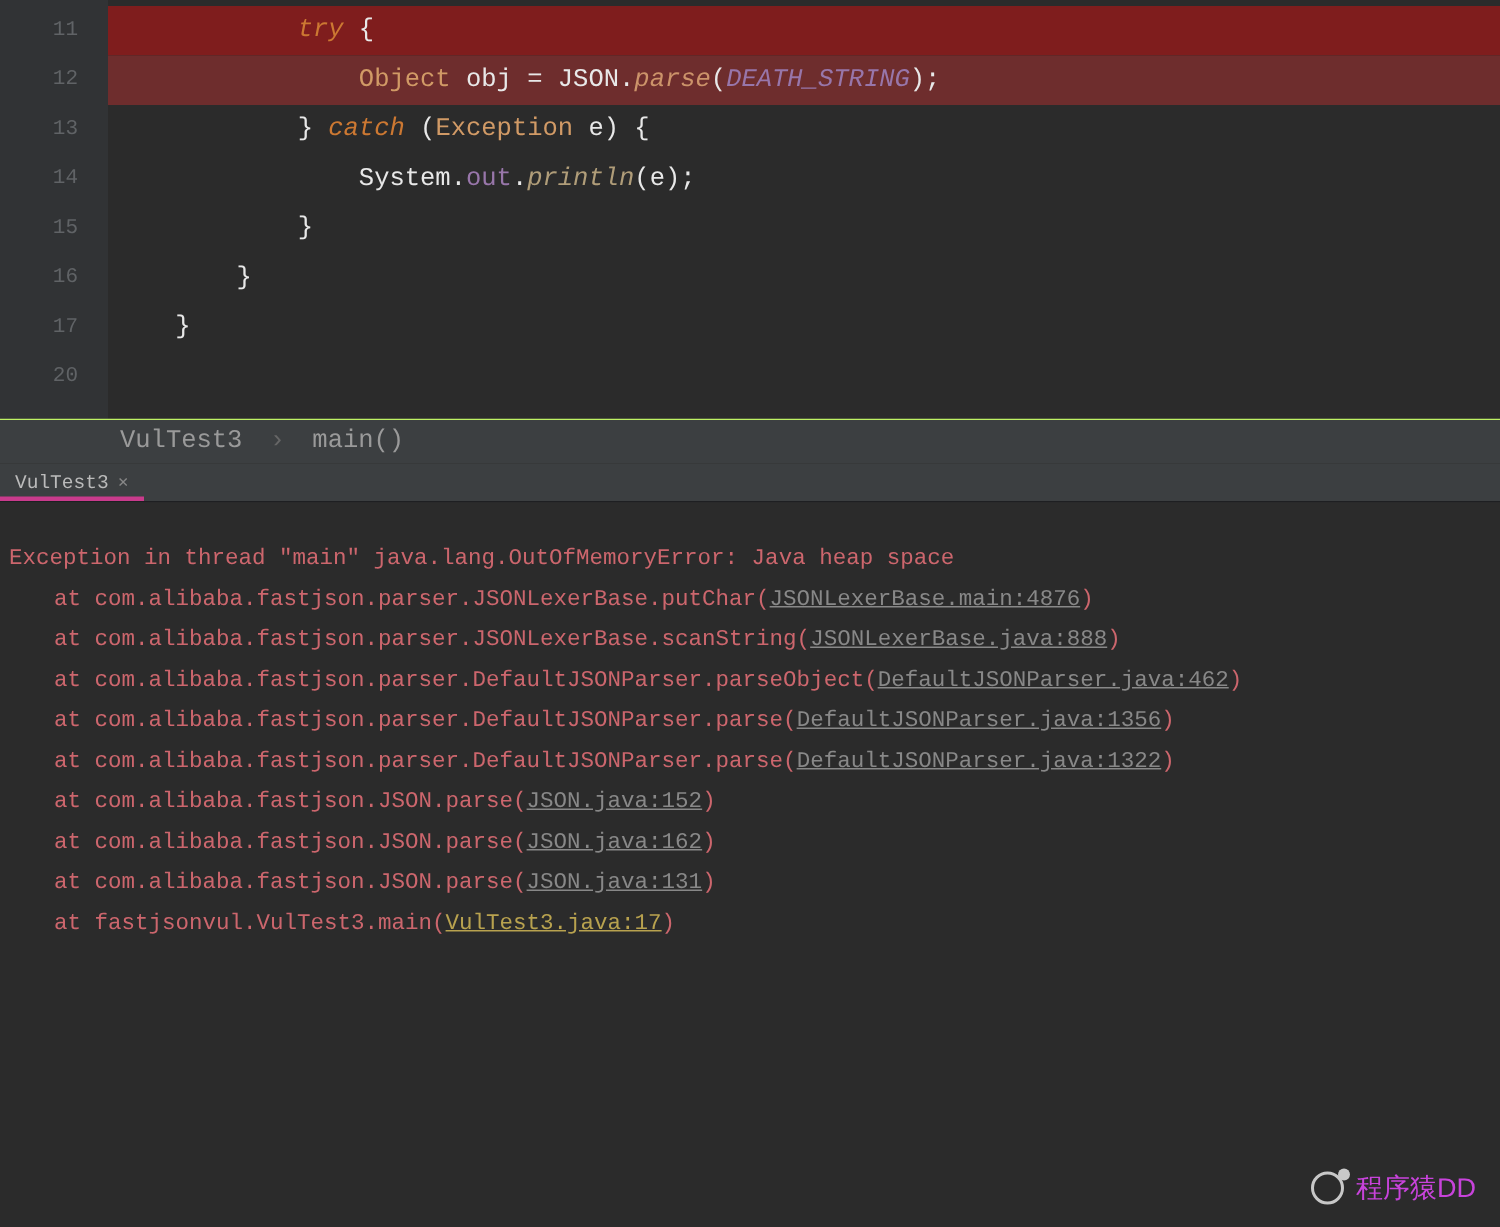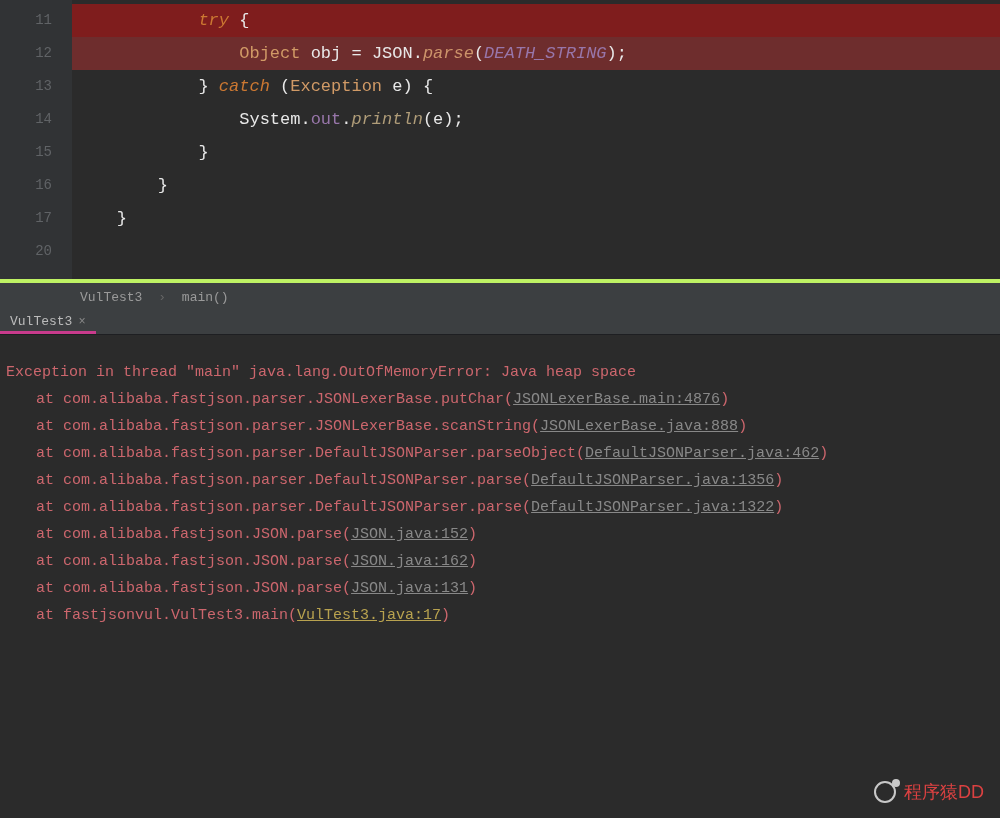--- a/index.html
+++ b/index.html
@@ -62,23 +62,23 @@
   .paren { color: #e8e8e8; }
   .brace { color: #e8e8e8; }
   .op { color: #e8e8e8; }
   .field { color: #9876aa; }
 
   .breadcrumb {
     height: 30px;
     line-height: 30px;
     background: #3c3f41;
     color: #9a9a9a;
-    font-size: 13px;
+    font-size: 17px;
     padding-left: 80px;
-    border-top: 4px solid #bef264;
+    border-top: 1px solid #bef264;
   }
   .breadcrumb .sep { margin: 0 8px; color: #666; }
 
   .panel-tabs {
     height: 26px;
     background: #3c3f41;
     border-bottom: 1px solid #1e1f22;
     display: flex;
     align-items: flex-end;
   }
@@ -112,21 +112,21 @@
   .trace-link { color: #888; text-decoration: underline; cursor: pointer; }
   .trace-link-yellow { color: #b8a24f; text-decoration: underline; cursor: pointer; }
 
   .watermark {
     position: absolute;
     right: 16px;
     bottom: 14px;
     display: flex;
     align-items: center;
     gap: 8px;
-    color: #ef4444;
+    color: #d946ef;
     font-size: 18px;
     opacity: 0.9;
     font-family: sans-serif;
   }
   .watermark .bubble {
     width: 22px;
     height: 22px;
     border: 2px solid #dadada;
     border-radius: 50%;
     position: relative;

